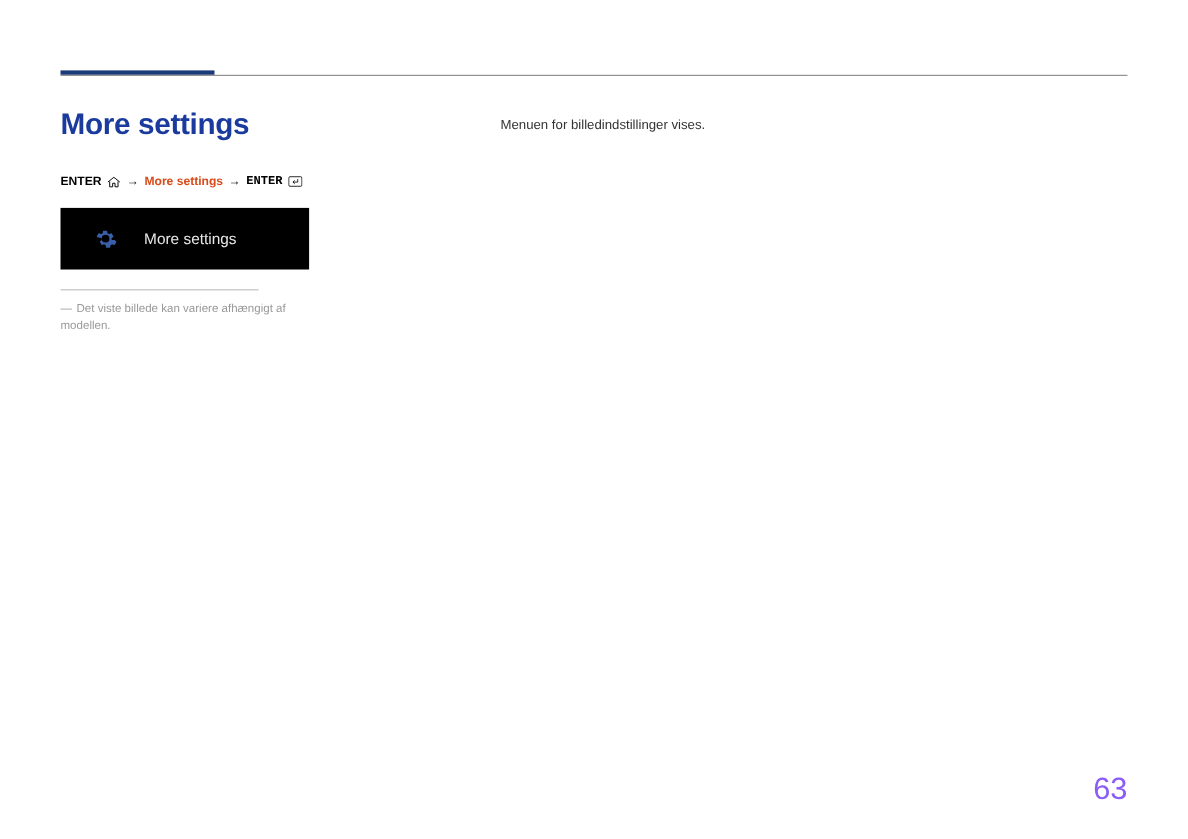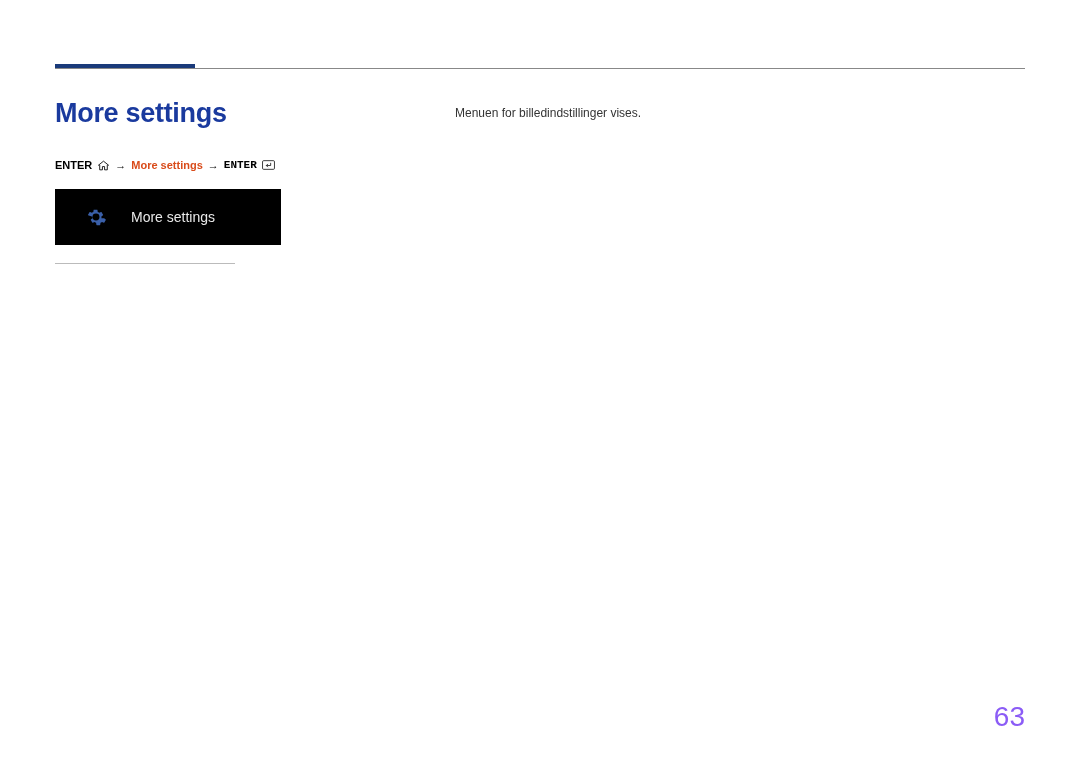--- a/index.html
+++ b/index.html
@@ -162,20 +162,23 @@
         <span class="tile-icon">
           <svg viewBox="0 0 24 24" width="22" height="22">
             <path fill="#3a5fa8" d="M12 8.2a3.8 3.8 0 1 0 0 7.6 3.8 3.8 0 0 0 0-7.6zm8.9 5.2l1.7 1.3c.2.1.2.4.1.6l-1.6 2.8c-.1.2-.4.3-.6.2l-2-.8c-.5.4-1 .7-1.6.9l-.3 2.1c0 .2-.2.4-.5.4h-3.2c-.2 0-.4-.2-.5-.4l-.3-2.1c-.6-.2-1.1-.5-1.6-.9l-2 .8c-.2.1-.5 0-.6-.2l-1.6-2.8c-.1-.2-.1-.5.1-.6l1.7-1.3c0-.3-.1-.6-.1-.9s0-.6.1-.9L3.4 10.2c-.2-.1-.2-.4-.1-.6l1.6-2.8c.1-.2.4-.3.6-.2l2 .8c.5-.4 1-.7 1.6-.9l.3-2.1c0-.2.2-.4.5-.4h3.2c.2 0 .4.2.5.4l.3 2.1c.6.2 1.1.5 1.6.9l2-.8c.2-.1.5 0 .6.2l1.6 2.8c.1.2.1.5-.1.6l-1.7 1.3c0 .3.1.6.1.9s0 .6-.1.9z"></path>
           </svg>
         </span>
         <span class="tile-label">More settings</span>
       </div>
 
       <div class="divider-small"></div>
 
+      <div class="footnote">
+        <span class="footnote-dash">―</span><span>Det viste billede kan variere afhængigt af modellen.</span>
+      </div>
 
     </div>
 
     <div class="right-col">
       <p class="body-text">Menuen for billedindstillinger vises.</p>
     </div>
 
   </div>
 
   <div class="page-number">63</div>

